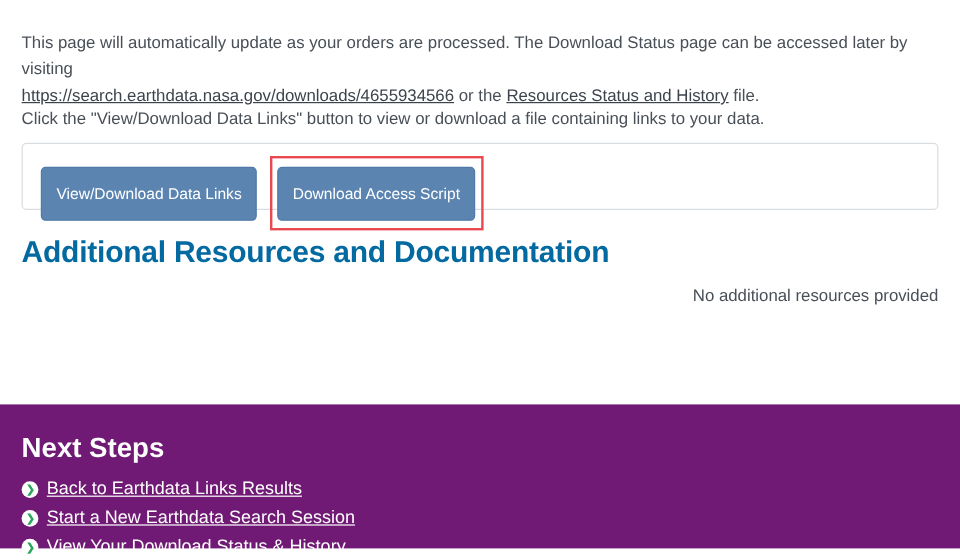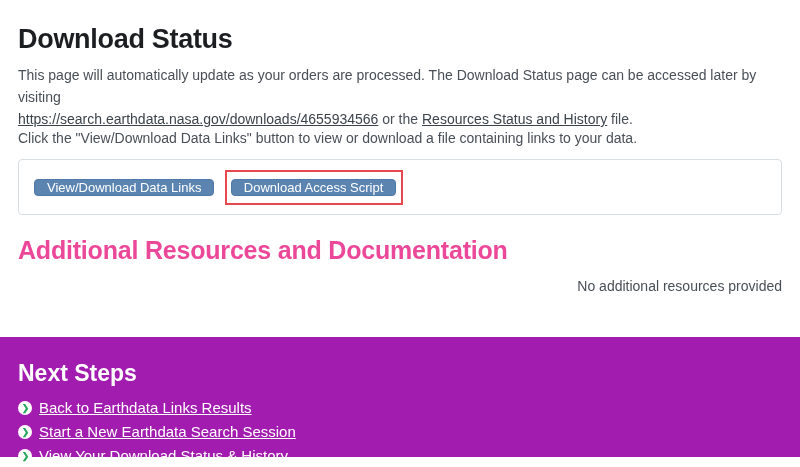--- a/index.html
+++ b/index.html
@@ -49,44 +49,44 @@
     padding: 19px 15px 9px 15px;
     height: 56px;
   }
   .btn-blue {
     display: inline-block;
     background: #5b84b1;
     border: 1px solid #4f79a8;
     color: #ffffff;
     font-family: "Liberation Sans", sans-serif;
     font-size: 13px;
-    padding: 0 12px;
+    padding: 14px 12px;
     border-radius: 4px;
     cursor: pointer;
     vertical-align: top;
   }
   .btn-wrap { position: relative; display: inline-block; margin-right: 12px; }
   .annotation-box {
     position: absolute;
     left: -6px; top: -9px; right: -7px; bottom: -8px;
     border: 2px solid #e8484f;
     pointer-events: none;
   }
   h2.section-heading {
     font-size: 25px;
     font-weight: 700;
-    color: #ec4899;
+    color: #0369a1;
     letter-spacing: -0.2px;
     margin-top: 21px;
     margin-bottom: 13px;
   }
   .empty-msg { font-size: 14px; color: #494f57; text-align: right; }
   .next-steps {
     height: 120px;
-    background: #a21caf;
+    background: #701a75;
     padding: 23px 18px 0 18px;
   }
   .next-steps h2 {
     font-size: 23px;
     font-weight: 700;
     color: #ffffff;
     margin-bottom: 12px;
   }
   .step-link {
     display: flex;
@@ -113,21 +113,20 @@
     color: #ffffff;
     font-size: 15px;
     text-decoration: underline;
   }
 </style>
 </head>
 <body>
 
 <div class="content">
 
-  <h1 class="page-title">Download Status</h1>
 
   <p class="intro">
     <span>This page will automatically update as your orders are processed. The Download Status page can be accessed later by visiting</span><br>
     <a>https://search.earthdata.nasa.gov/downloads/4655934566</a><span> or the </span><a>Resources Status and History</a><span> file.</span>
   </p>
 
 
   <p class="dd-desc">Click the "View/Download Data Links" button to view or download a file containing links to your data.</p>
 
   <div class="links-panel">

